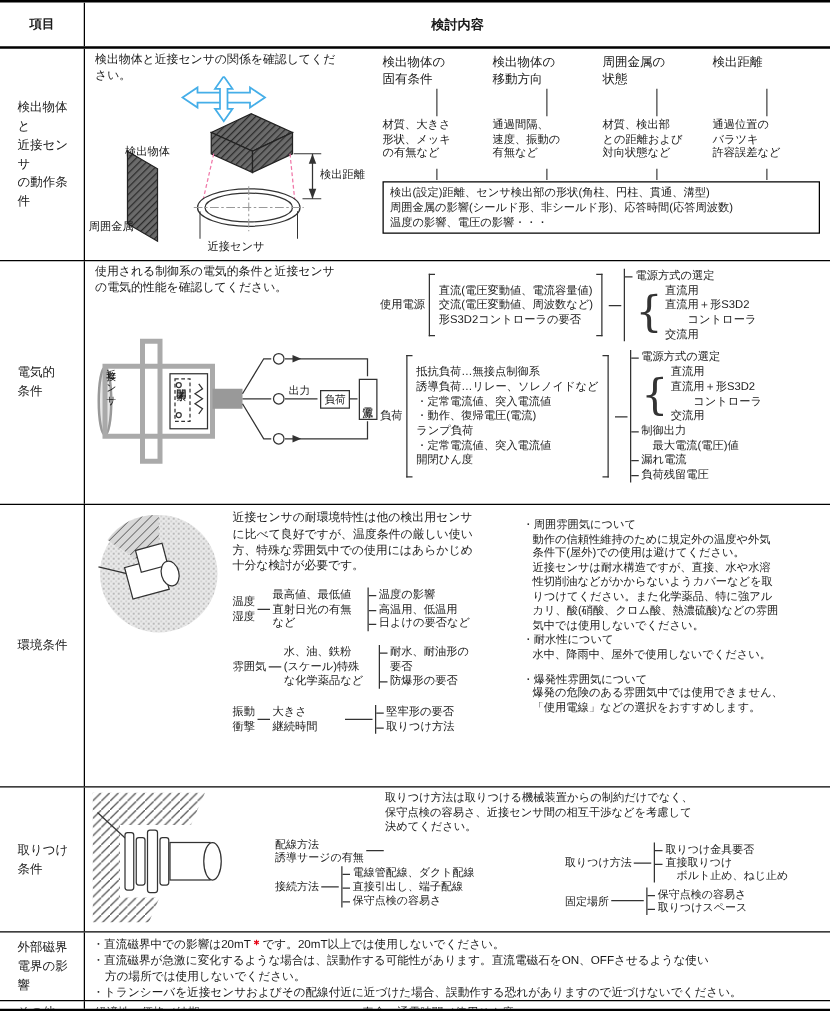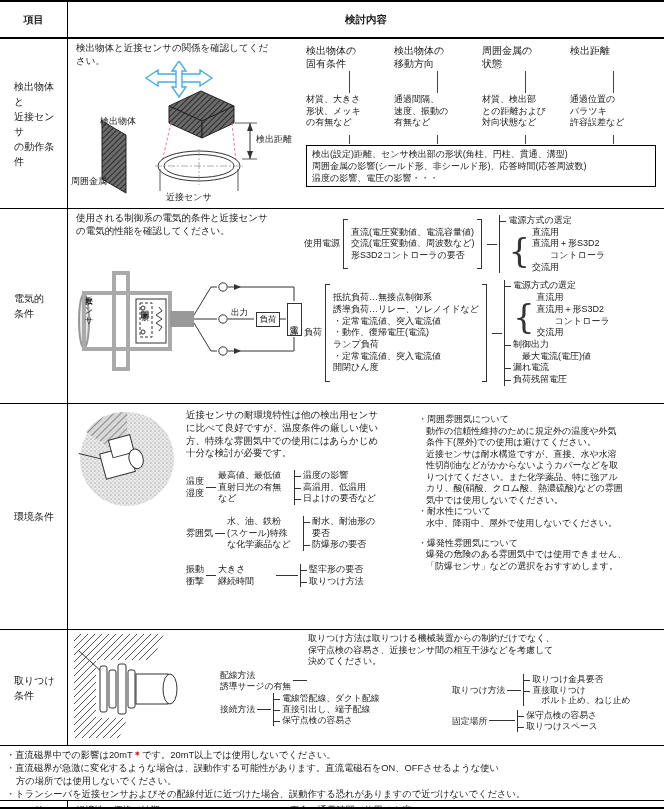--- a/index.html
+++ b/index.html
@@ -304,21 +304,21 @@
 カリ、酸(硝酸、クロム酸、熱濃硫酸)などの雰囲
 気中では使用しないでください。</div>
         </div>
         <div>
           <div class="notet">・耐水性について</div>
           <div class="noteb pre">水中、降雨中、屋外で使用しないでください。</div>
         </div>
         <div style="margin-top:8px">
           <div class="notet">・爆発性雰囲気について</div>
           <div class="noteb pre">爆発の危険のある雰囲気中では使用できません、
-「防爆センサ」などの選択をおすすめします。</div>
+「使用電線」などの選択をおすすめします。</div>
         </div>
       </div>
     </div>
   </div>
 
   <div class="row" style="height:116px">
     <div class="lblcol">取りつけ
 条件</div>
     <div class="ccol">
       <svg class="abs" style="left:6px;top:4px" width="120" height="104" viewBox="0 0 120 104">
@@ -376,20 +376,22 @@
           <div class="tl">
             <div class="ti">保守点検の容易さ</div>
             <div class="ti">取りつけスペース</div>
           </div>
         </div>
       </div>
     </div>
   </div>
 
   <div class="row" style="height:55px">
+    <div class="lblcol">外部磁界
+電界の影響</div>
     <div class="ccol" style="padding:3px 6px">
       <div class="bullet"><span>・直流磁界中での影響は20mT</span><span class="star">＊</span><span>です。20mT以上では使用しないでください。</span></div>
       <div class="bullet">・直流磁界が急激に変化するような場合は、誤動作する可能性があります。直流電磁石をON、OFFさせるような使い
 方の場所では使用しないでください。</div>
       <div class="bullet">・トランシーバを近接センサおよびその配線付近に近づけた場合、誤動作する恐れがありますので近づけないでください。</div>
     </div>
   </div>
 
   <div class="row" style="height:18px;border-bottom:none">
     <div class="lblcol" style="align-items:center">その他</div>

